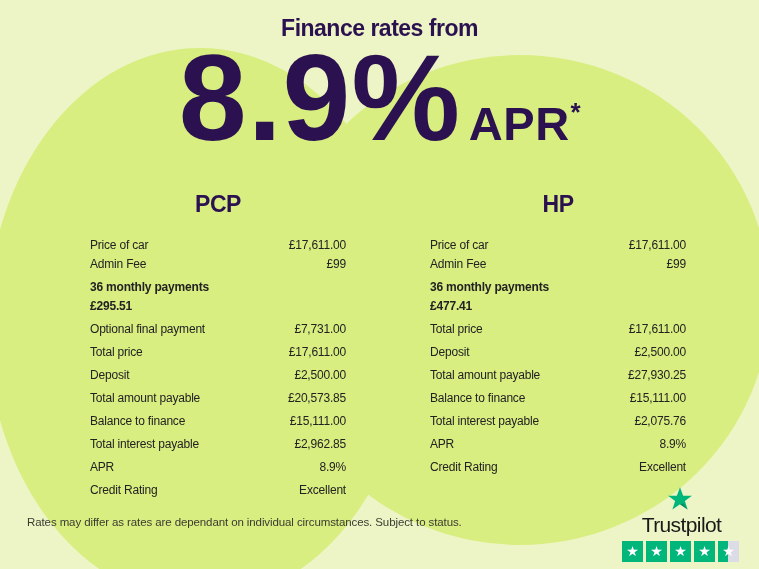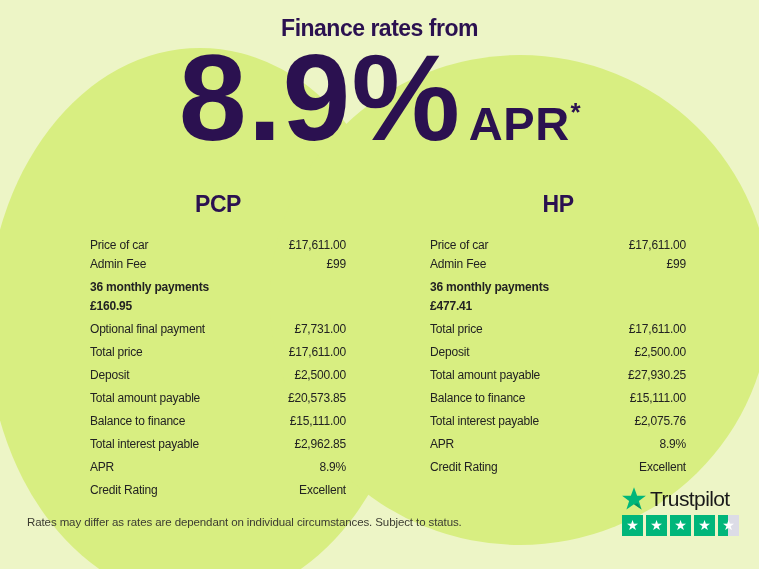--- a/index.html
+++ b/index.html
@@ -77,21 +77,21 @@
     font-size:11.5px;line-height:16px;
     color:var(--disclaimer_text);
     letter-spacing:-0.1px;
   }
 
   .trustpilot{
     position:absolute;right:20px;top:486px;
     cursor:pointer;
   }
   .tp-logo-row{
-    display:flex;align-items:center;justify-content:flex-start;
+    display:flex;align-items:center;justify-content:flex-start;flex-direction:column;
   }
   .tp-logo-star{width:26px;height:26px;flex:0 0 auto;}
   .tp-name{
     font-size:21px;font-weight:500;letter-spacing:-0.6px;
     color:var(--trustpilot_text);
     margin-left:3px;line-height:26px;
   }
   .tp-stars{
     display:flex;gap:3px;margin-top:3px;margin-left:1px;
   }
@@ -126,21 +126,21 @@
     <div class="row tight">
         <span class="lbl">Price of car</span>
         <span class="val">£17,611.00</span>
       </div>
     <div class="row">
         <span class="lbl">Admin Fee</span>
         <span class="val">£99</span>
       </div>
     <div class="row bold-row">
         <span class="lbl">36 monthly payments</span>
-        <span class="val">£160.95</span>
+        <span class="val">£295.51</span>
       </div>
     <div class="row">
         <span class="lbl">Optional final payment</span>
         <span class="val">£7,731.00</span>
       </div>
     <div class="row">
         <span class="lbl">Total price</span>
         <span class="val">£17,611.00</span>
       </div>
     <div class="row">

